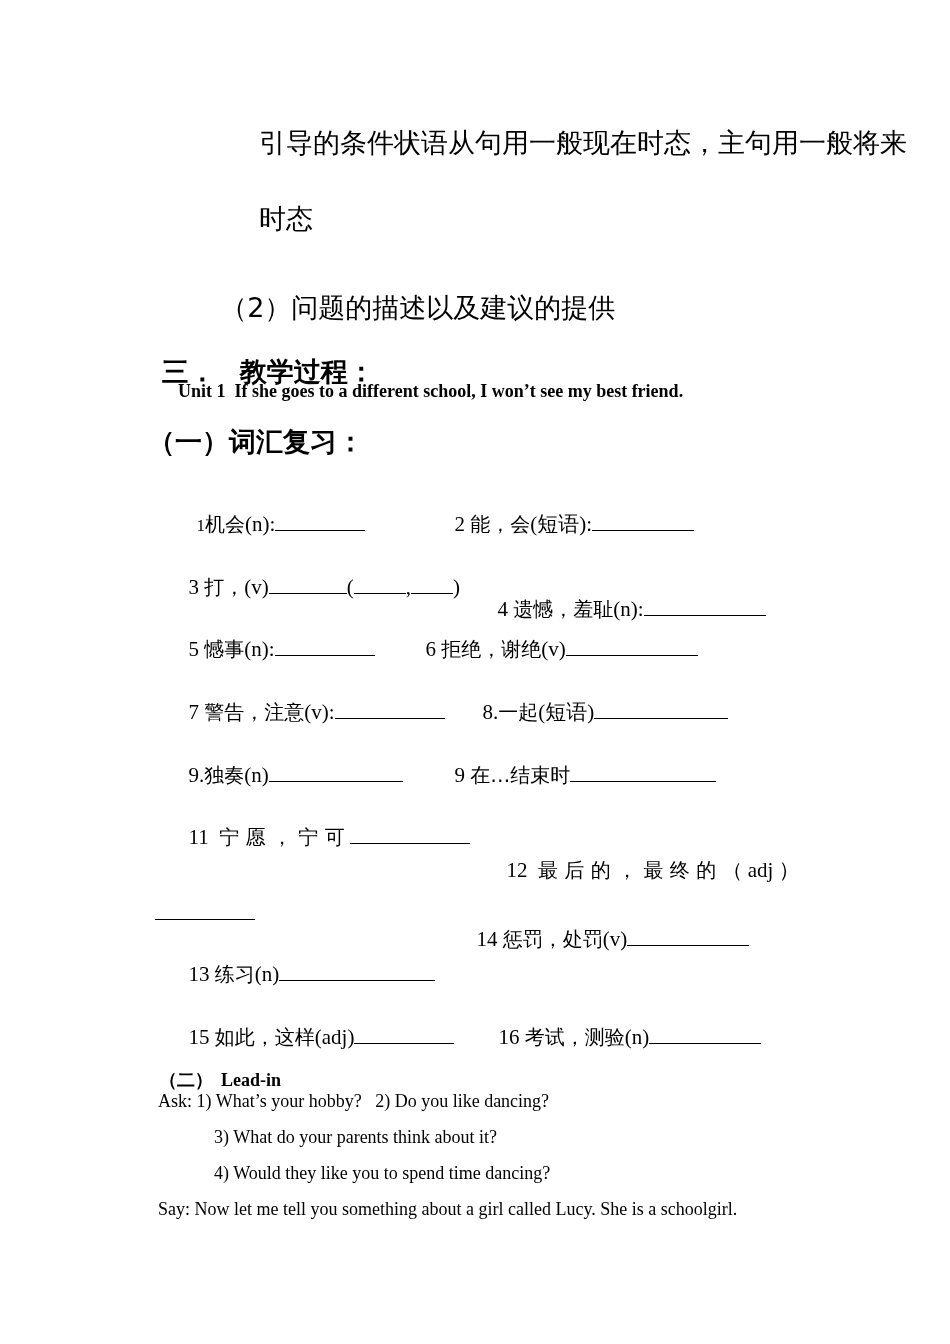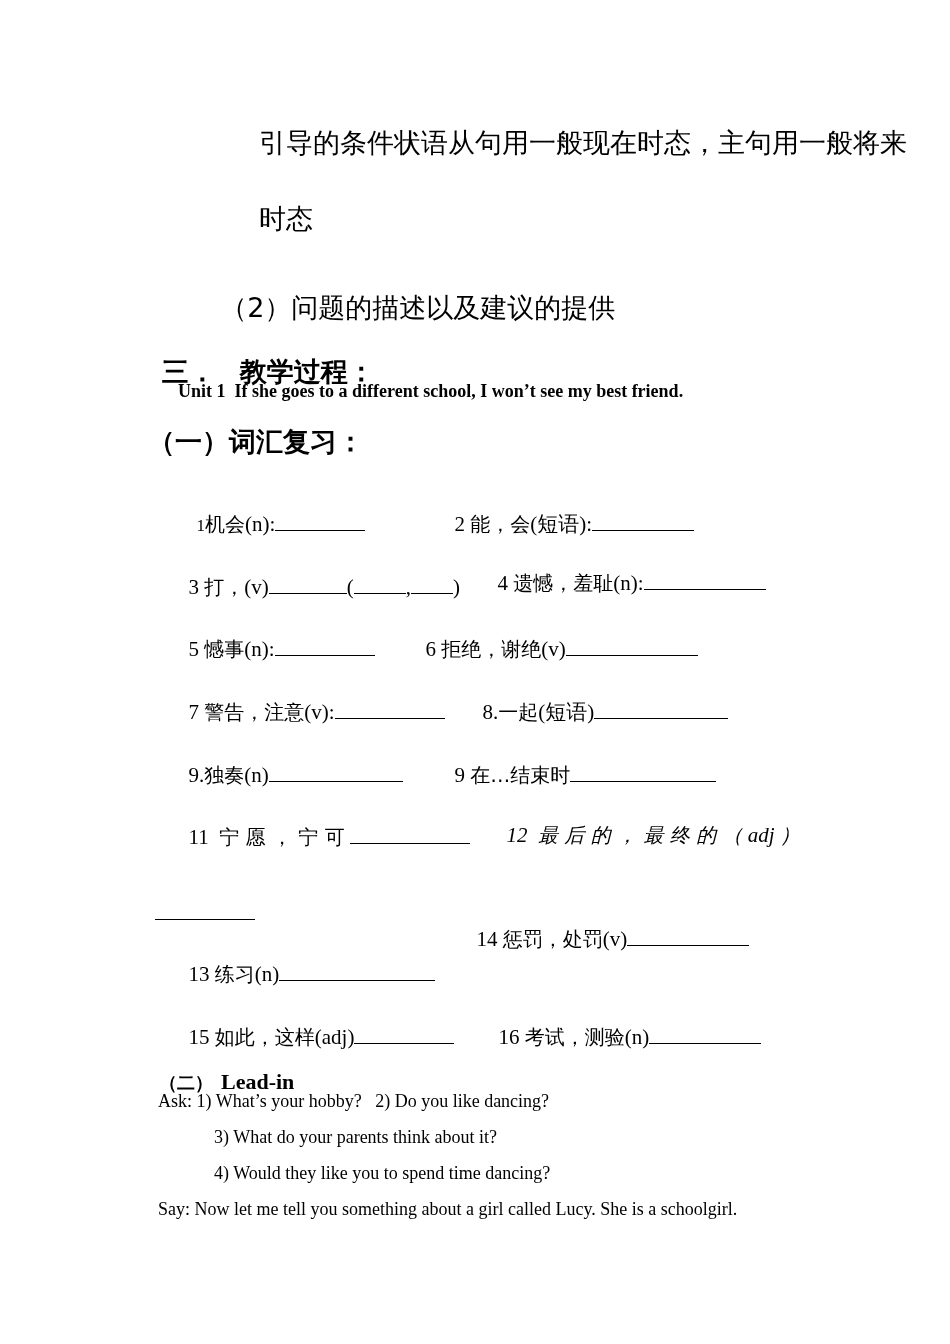--- a/index.html
+++ b/index.html
@@ -33,21 +33,21 @@
 <div class="ln vocab" style="left:186px; top:491px;">
   <span style="font-size:17px;">1</span><span class="zh">机会</span><span>(n):</span><span class="blank" style="width:90px;"></span>
 </div>
 <div class="ln vocab" style="left:444px; top:491px;">
   <span>2</span> <span class="zh">能，会</span><span>(短语):</span><span class="blank" style="width:102px;"></span>
 </div>
 
 <div class="ln vocab" style="left:178px; top:554px;">
   <span>3</span> <span class="zh">打，</span><span>(v)</span><span class="blank" style="width:78px;"></span><span>(</span><span class="blank" style="width:52px;"></span><span>,</span><span class="blank" style="width:42px;"></span><span>)</span>
 </div>
-<div class="ln vocab" style="left:487px; top:550px;">
+<div class="ln vocab" style="left:487px; top:576px;">
   <span>4</span> <span class="zh">遗憾，羞耻</span><span>(n):</span><span class="blank" style="width:122px;"></span>
 </div>
 
 <div class="ln vocab" style="left:178px; top:616px;">
   <span>5</span> <span class="zh">憾事</span><span>(n):</span><span class="blank" style="width:100px;"></span>
 </div>
 <div class="ln vocab" style="left:415px; top:616px;">
   <span>6</span> <span class="zh">拒绝，谢绝</span><span>(v)</span><span class="blank" style="width:132px;"></span>
 </div>
 
@@ -61,21 +61,21 @@
 <div class="ln vocab" style="left:178px; top:742px;">
   <span>9.</span><span class="zh">独奏</span><span>(n)</span><span class="blank" style="width:134px;"></span>
 </div>
 <div class="ln vocab" style="left:444px; top:742px;">
   <span>9</span> <span class="zh">在…结束时</span><span class="blank" style="width:146px;"></span>
 </div>
 
 <div class="ln vocab" style="left:178px; top:804px;">
   <span>11</span>  <span class="zh">宁 愿 ， 宁 可</span> <span class="blank" style="width:120px;"></span>
 </div>
-<div class="ln vocab" style="left:496px; top:804px;font-style:italic;">
+<div class="ln vocab" style="left:496px; top:839px;">
   <span>12</span>  <span class="zh">最 后 的 ， 最 终 的 （</span> <span>adj ）</span>
 </div>
 <div class="ln vocab" style="left:144px; top:880px;">
   <span class="blank" style="width:100px;"></span>
 </div>
 
 <div class="ln vocab" style="left:178px; top:941px;">
   <span>13</span> <span class="zh">练习</span><span>(n)</span><span class="blank" style="width:156px;"></span>
 </div>
 <div class="ln vocab" style="left:466px; top:906px;">
@@ -83,18 +83,18 @@
 </div>
 
 <div class="ln vocab" style="left:178px; top:1004px;">
   <span>15</span> <span class="zh">如此，这样</span><span>(adj)</span><span class="blank" style="width:100px;"></span>
 </div>
 <div class="ln vocab" style="left:488px; top:1004px;">
   <span>16</span> <span class="zh">考试，测验</span><span>(n)</span><span class="blank" style="width:112px;"></span>
 </div>
 
 <div class="ln bold" style="left:151px; top:1055px;">
-  <span class="cn" style="font-size:18px;">（二）</span><span class="serif" style="font-size:22px; margin-left:8px;">Lead-in</span>
+  <span class="cn" style="font-size:18px;">（二）</span><span class="serif" style="font-size:18px; margin-left:8px;">Lead-in</span>
 </div>
 <div class="ln sm" style="left:158px; top:1092px;text-align:center;">Ask: 1) What’s your hobby?   2) Do you like dancing?</div>
 <div class="ln sm" style="left:214px; top:1128px;">3) What do your parents think about it?</div>
 <div class="ln sm" style="left:214px; top:1164px;">4) Would they like you to spend time dancing?</div>
 <div class="ln sm" style="left:158px; top:1200px;">Say: Now let me tell you something about a girl called Lucy. She is a schoolgirl.</div>
 
 </body></html>

